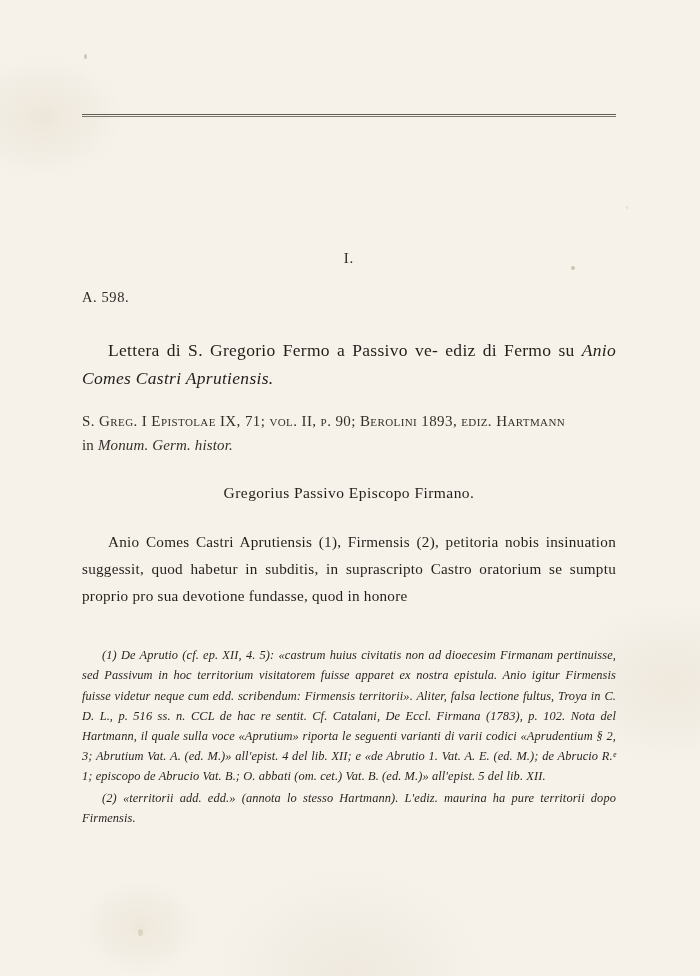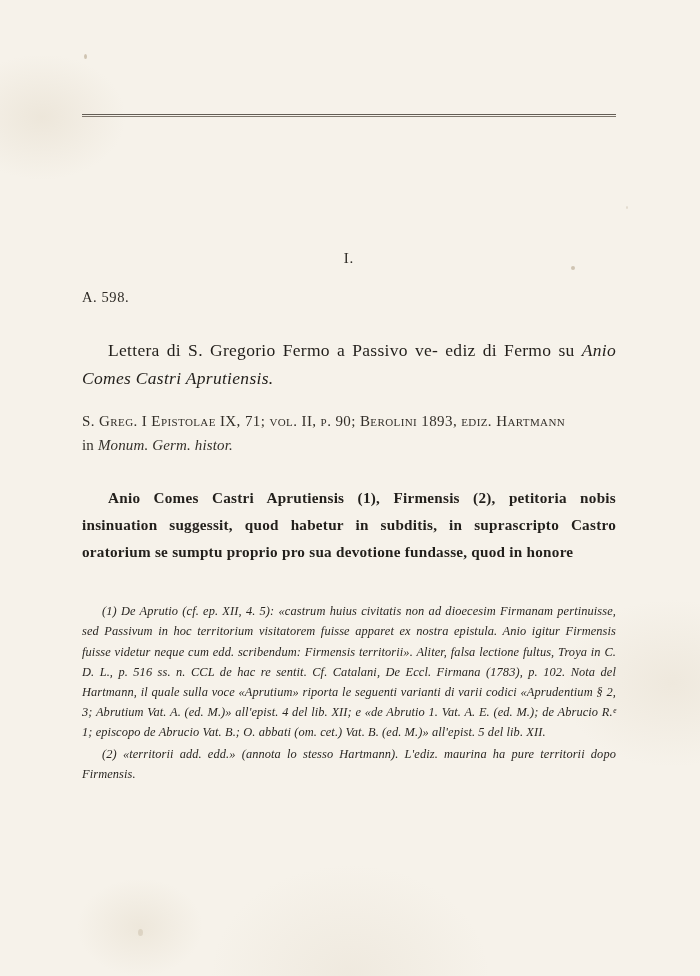--- a/index.html
+++ b/index.html
@@ -106,21 +106,20 @@
     margin: 0 0 26px 0;
     letter-spacing: 0.45px;
   }
   .body-par {
     font-size: 15.2px;
     line-height: 1.78;
     text-align: justify;
     color: #221f1b;
     margin: 0;
     letter-spacing: 0.25px;
-    font-weight: bold;
   }
   .body-indent { display: inline-block; width: 26px; }
   .footnotes {
     margin-top: 36px;
     font-style: italic;
   }
   .fn {
     font-size: 12.4px;
     line-height: 1.62;
     text-align: justify;
@@ -151,20 +150,21 @@
     <p class="title">
       <span class="title-indent"></span><span>Lettera di S. Gregorio Fermo a Passivo ve-</span>
       <span>ediz di Fermo su </span><span class="ital">Anio Comes Castri Aprutiensis.</span>
     </p>
 
     <p class="source-note">
       <span class="sc">S. Greg. I Epistolae IX, 71; vol. II, p. 90; Berolini 1893, ediz. Hartmann</span><br>
       <span>in </span><span class="ital">Monum. Germ. histor.</span>
     </p>
 
+    <div class="addressee">Gregorius Passivo Episcopo Firmano.</div>
 
     <p class="body-par"><span class="body-indent"></span><span>Anio Comes Castri Aprutiensis (1), Firmensis (2), petitoria nobis insinuation suggessit, quod habetur in subditis, in suprascripto Castro oratorium se sumptu proprio pro sua devotione fundasse, quod in honore</span></p>
 
     <div class="footnotes">
       <p class="fn">
         <span class="fn-indent"></span><span>(1)</span>
         <span>De Aprutio (cf. ep. XII, 4. 5): «castrum huius civitatis non ad dioecesim Firmanam pertinuisse, sed Passivum in hoc territorium visitatorem fuisse apparet ex nostra epistula. Anio igitur Firmensis fuisse videtur neque cum edd. scribendum: Firmensis territorii». Aliter, falsa lectione fultus, Troya in C. D. L., p. 516 ss. n. CCL de hac re sentit. Cf. Catalani, De Eccl. Firmana (1783), p. 102. Nota del Hartmann, il quale sulla voce «Aprutium» riporta le seguenti varianti di varii codici «Aprudentium § 2, 3; Abrutium Vat. A. (ed. M.)» all'epist. 4 del lib. XII; e «de Abrutio 1. Vat. A. E. (ed. M.); de Abrucio R.ᵉ 1; episcopo de Abrucio Vat. B.; O. abbati (om. cet.) Vat. B. (ed. M.)» all'epist. 5 del lib. XII.</span>
       </p>
       <p class="fn">
         <span class="fn-indent"></span><span>(2)</span>

